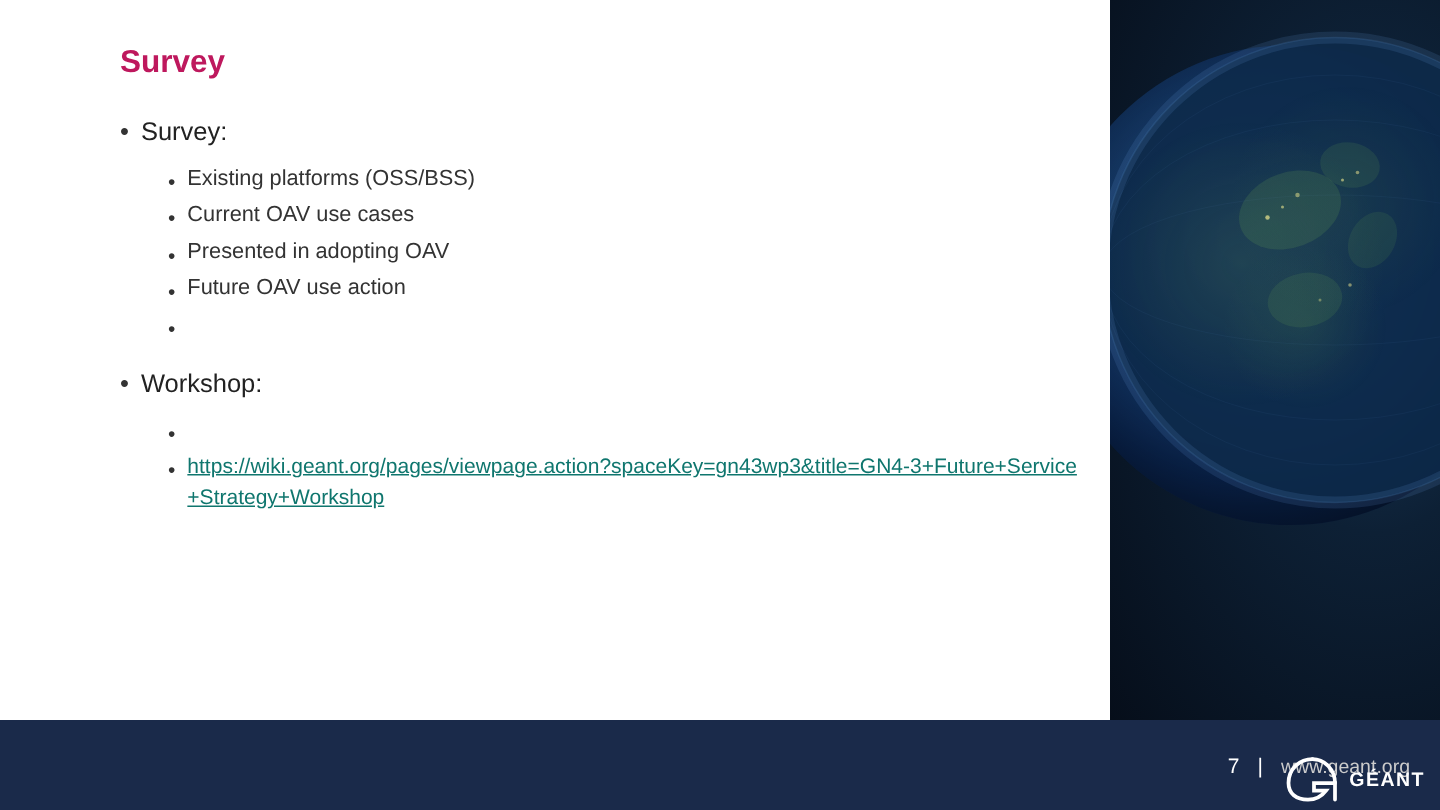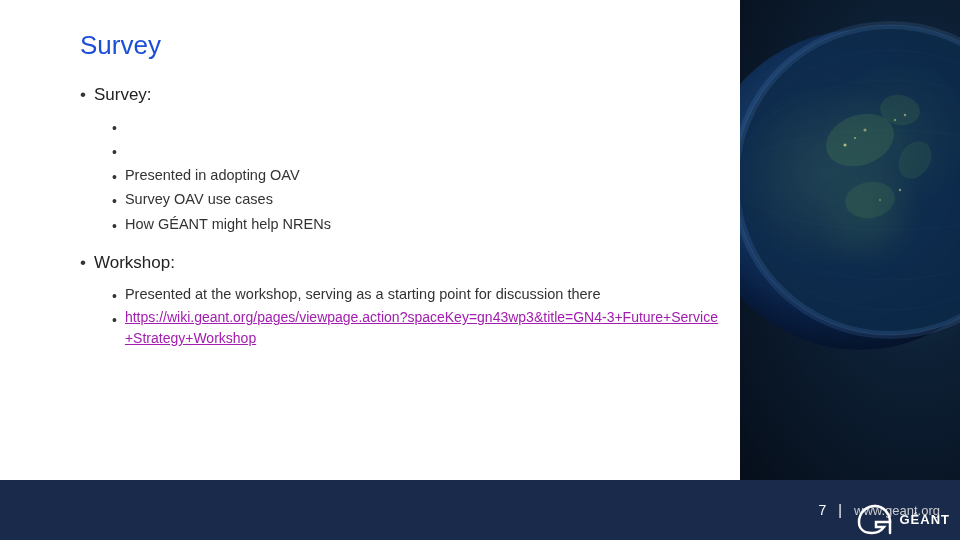--- a/index.html
+++ b/index.html
@@ -107,23 +107,23 @@
     
     .content {
       position: absolute;
       top: 30px;
       left: 80px;
       right: 240px;
       bottom: 70px;
     }
 
     .slide-title {
-      font-size: 26px;
-      font-weight: 400;
-      color: #1d4ed8;
+      font-size: 21px;
+      font-weight: 700;
+      color: #be185d;
       margin-bottom: 24px;
     }
 
     .section {
       margin-bottom: 16px;
     }
 
     .section-header {
       font-size: 17px;
       font-weight: 400;
@@ -154,21 +154,21 @@
     }
 
     .sub-bullet {
       color: #333;
       font-size: 14px;
       margin-top: 2px;
       flex-shrink: 0;
     }
 
     .link-text {
-      color: #a21caf;
+      color: #0f766e;
       text-decoration: underline;
       font-size: 14px;
       line-height: 1.5;
       word-break: break-all;
     }
   </style>
 </head>
 <body>
 
 <div class="slide">
@@ -226,48 +226,48 @@
     <div class="slide-title">Survey</div>
 
     <div class="section">
       <div class="section-header">
         <span class="bullet-outer">•</span>
         <span>Survey:</span>
       </div>
       <div class="sub-list">
         <div class="sub-item">
           <span class="sub-bullet">•</span>
-        </div>
-        <div class="sub-item">
-          <span class="sub-bullet">•</span>
+          <span>Existing platforms (OSS/BSS)</span>
+        </div>
+        <div class="sub-item">
+          <span class="sub-bullet">•</span>
+          <span>Current OAV use cases</span>
         </div>
         <div class="sub-item">
           <span class="sub-bullet">•</span>
           <span>Presented in adopting OAV</span>
         </div>
         <div class="sub-item">
           <span class="sub-bullet">•</span>
-          <span>Survey OAV use cases</span>
-        </div>
-        <div class="sub-item">
-          <span class="sub-bullet">•</span>
-          <span>How GÉANT might help NRENs</span>
+          <span>Future OAV use action</span>
+        </div>
+        <div class="sub-item">
+          <span class="sub-bullet">•</span>
         </div>
       </div>
     </div>
 
     <div class="section">
       <div class="section-header">
         <span class="bullet-outer">•</span>
         <span>Workshop:</span>
       </div>
       <div class="sub-list">
         <div class="sub-item">
           <span class="sub-bullet">•</span>
-          <span>Presented at the workshop, serving as a starting point for discussion there</span>
         </div>
         <div class="sub-item">
           <span class="sub-bullet">•</span>
           <a class="link-text" href="#">https://wiki.geant.org/pages/viewpage.action?spaceKey=gn43wp3&amp;title=GN4-3+Future+Service+Strategy+Workshop</a>
         </div>
       </div>
     </div>
 
   </div>
 

